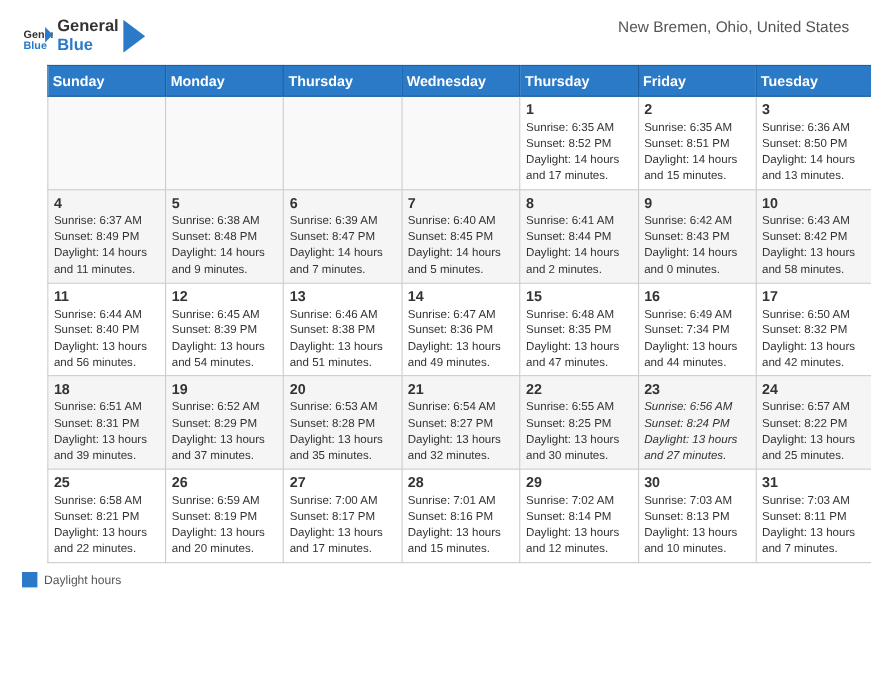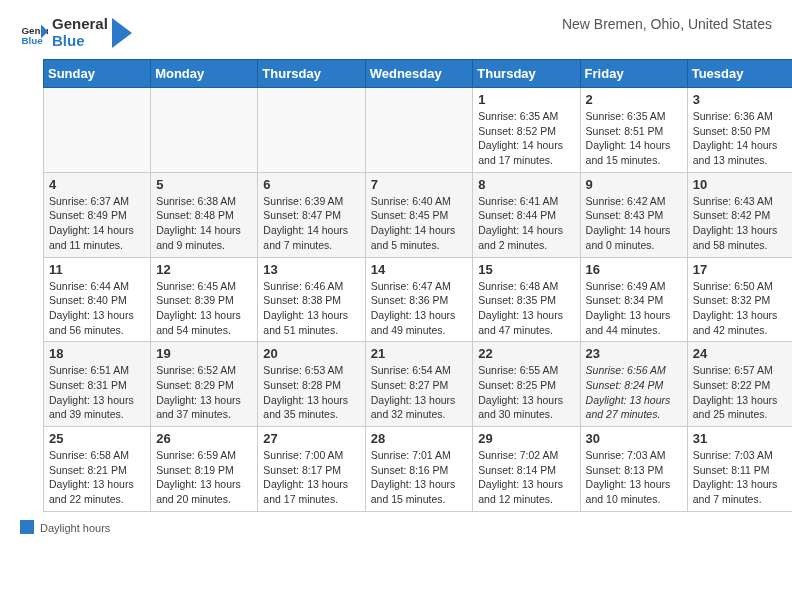--- a/index.html
+++ b/index.html
@@ -226,21 +226,21 @@
         </td>
         <td>
           <div class="day-number">15</div>
           <div class="day-info" style="white-space: pre-line;">Sunrise: 6:48 AM
 Sunset: 8:35 PM
 Daylight: 13 hours and 47 minutes.</div>
         </td>
         <td>
           <div class="day-number">16</div>
           <div class="day-info" style="white-space: pre-line;">Sunrise: 6:49 AM
-Sunset: 8:34 PM
+Sunset: 7:34 PM
 Daylight: 13 hours and 44 minutes.</div>
         </td>
         <td>
           <div class="day-number">17</div>
           <div class="day-info" style="white-space: pre-line;">Sunrise: 6:50 AM
 Sunset: 8:32 PM
 Daylight: 13 hours and 42 minutes.</div>
         </td>
       </tr>
       <tr>

